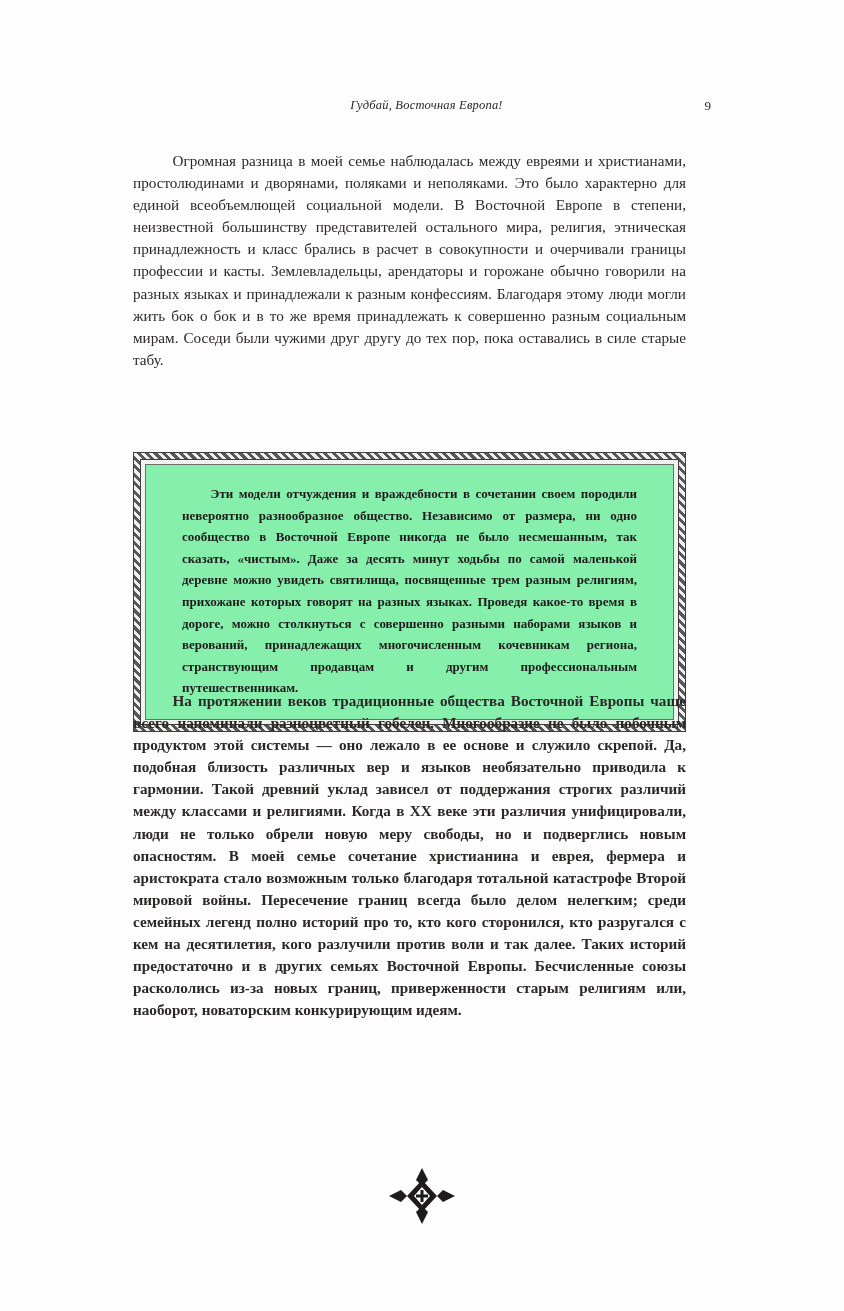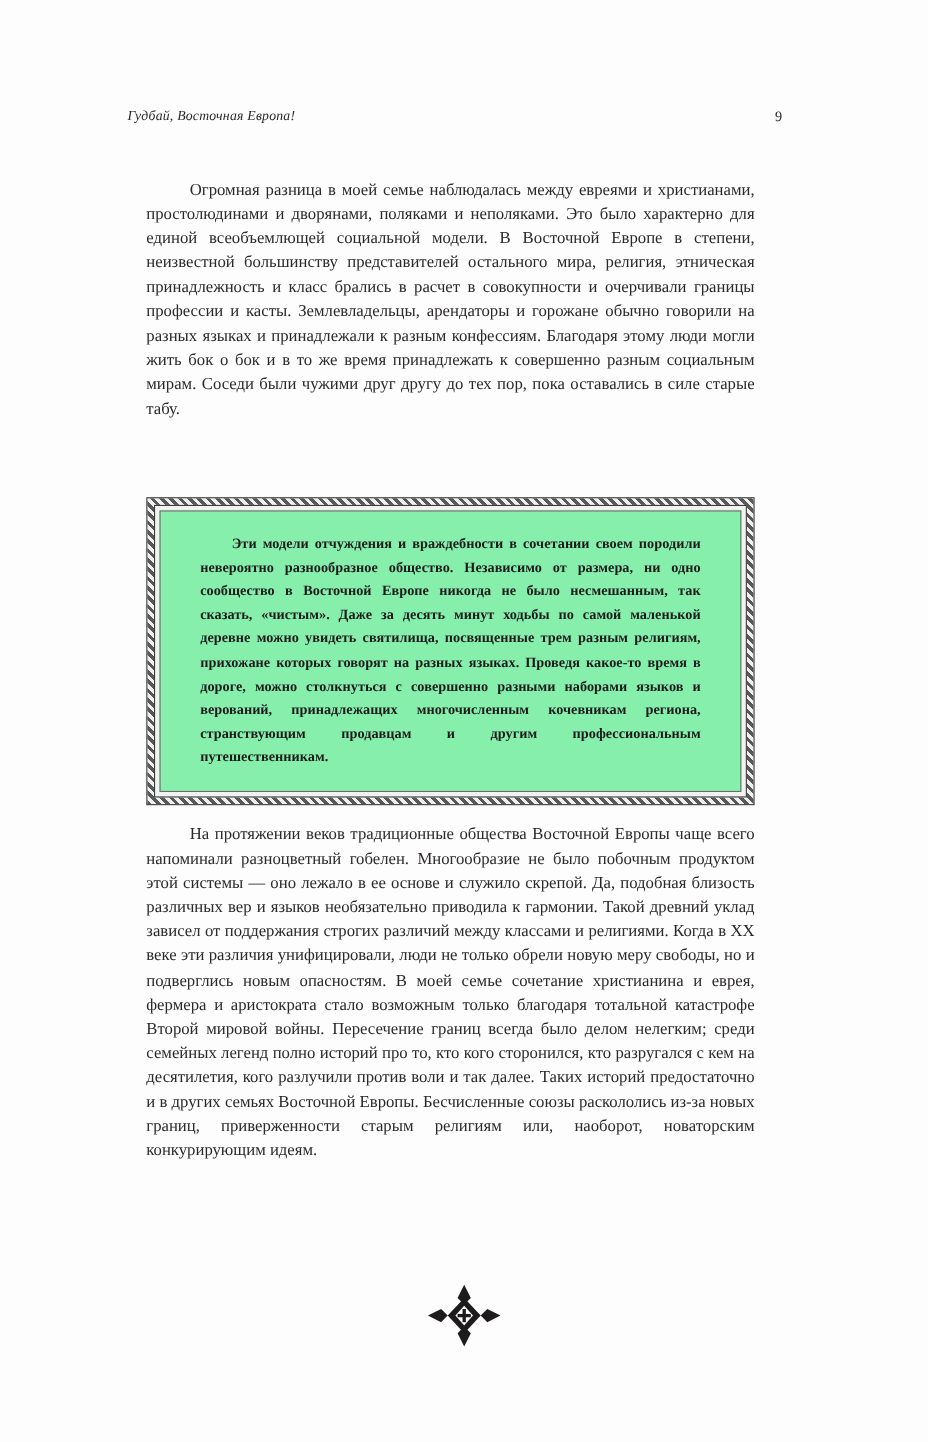--- a/index.html
+++ b/index.html
@@ -20,26 +20,27 @@
     position: absolute;
     left: 0; top: 0;
     width: 844px;
     height: 1311px;
     background: #fdfdfd;
   }
 
   
   .running-head {
     position: absolute;
-    left: 116px;
+    left: 150px;
     top: 98px;
     width: 553px;
     height: 18px;
     display: flex;
     align-items: baseline;
+    justify-content: center;
   }
   .running-head .rh-title {
     font-style: italic;
     font-size: 12.5px;
     letter-spacing: 0.2px;
     color: #2a2626;
     white-space: nowrap;
   }
   .folio {
     position: absolute;
@@ -60,24 +61,23 @@
     text-align: justify;
     text-justify: inter-word;
     color: #2c2828;
     hyphens: manual;
   }
   .textblock p {
     margin: 0;
   }
   .textblock p.indent {
     text-indent: 2.6em;
-    margin-top: 12px;
   }
   #block-top { top: 150px; }
-  #block-bottom { top: 736px; }
+  #block-bottom { top: 690px; font-weight: bold; }
 
   
   .callout {
     position: absolute;
     left: 133px;
     top: 452px;
     width: 553px;
     box-sizing: border-box;
     padding: 6px;
     background:

